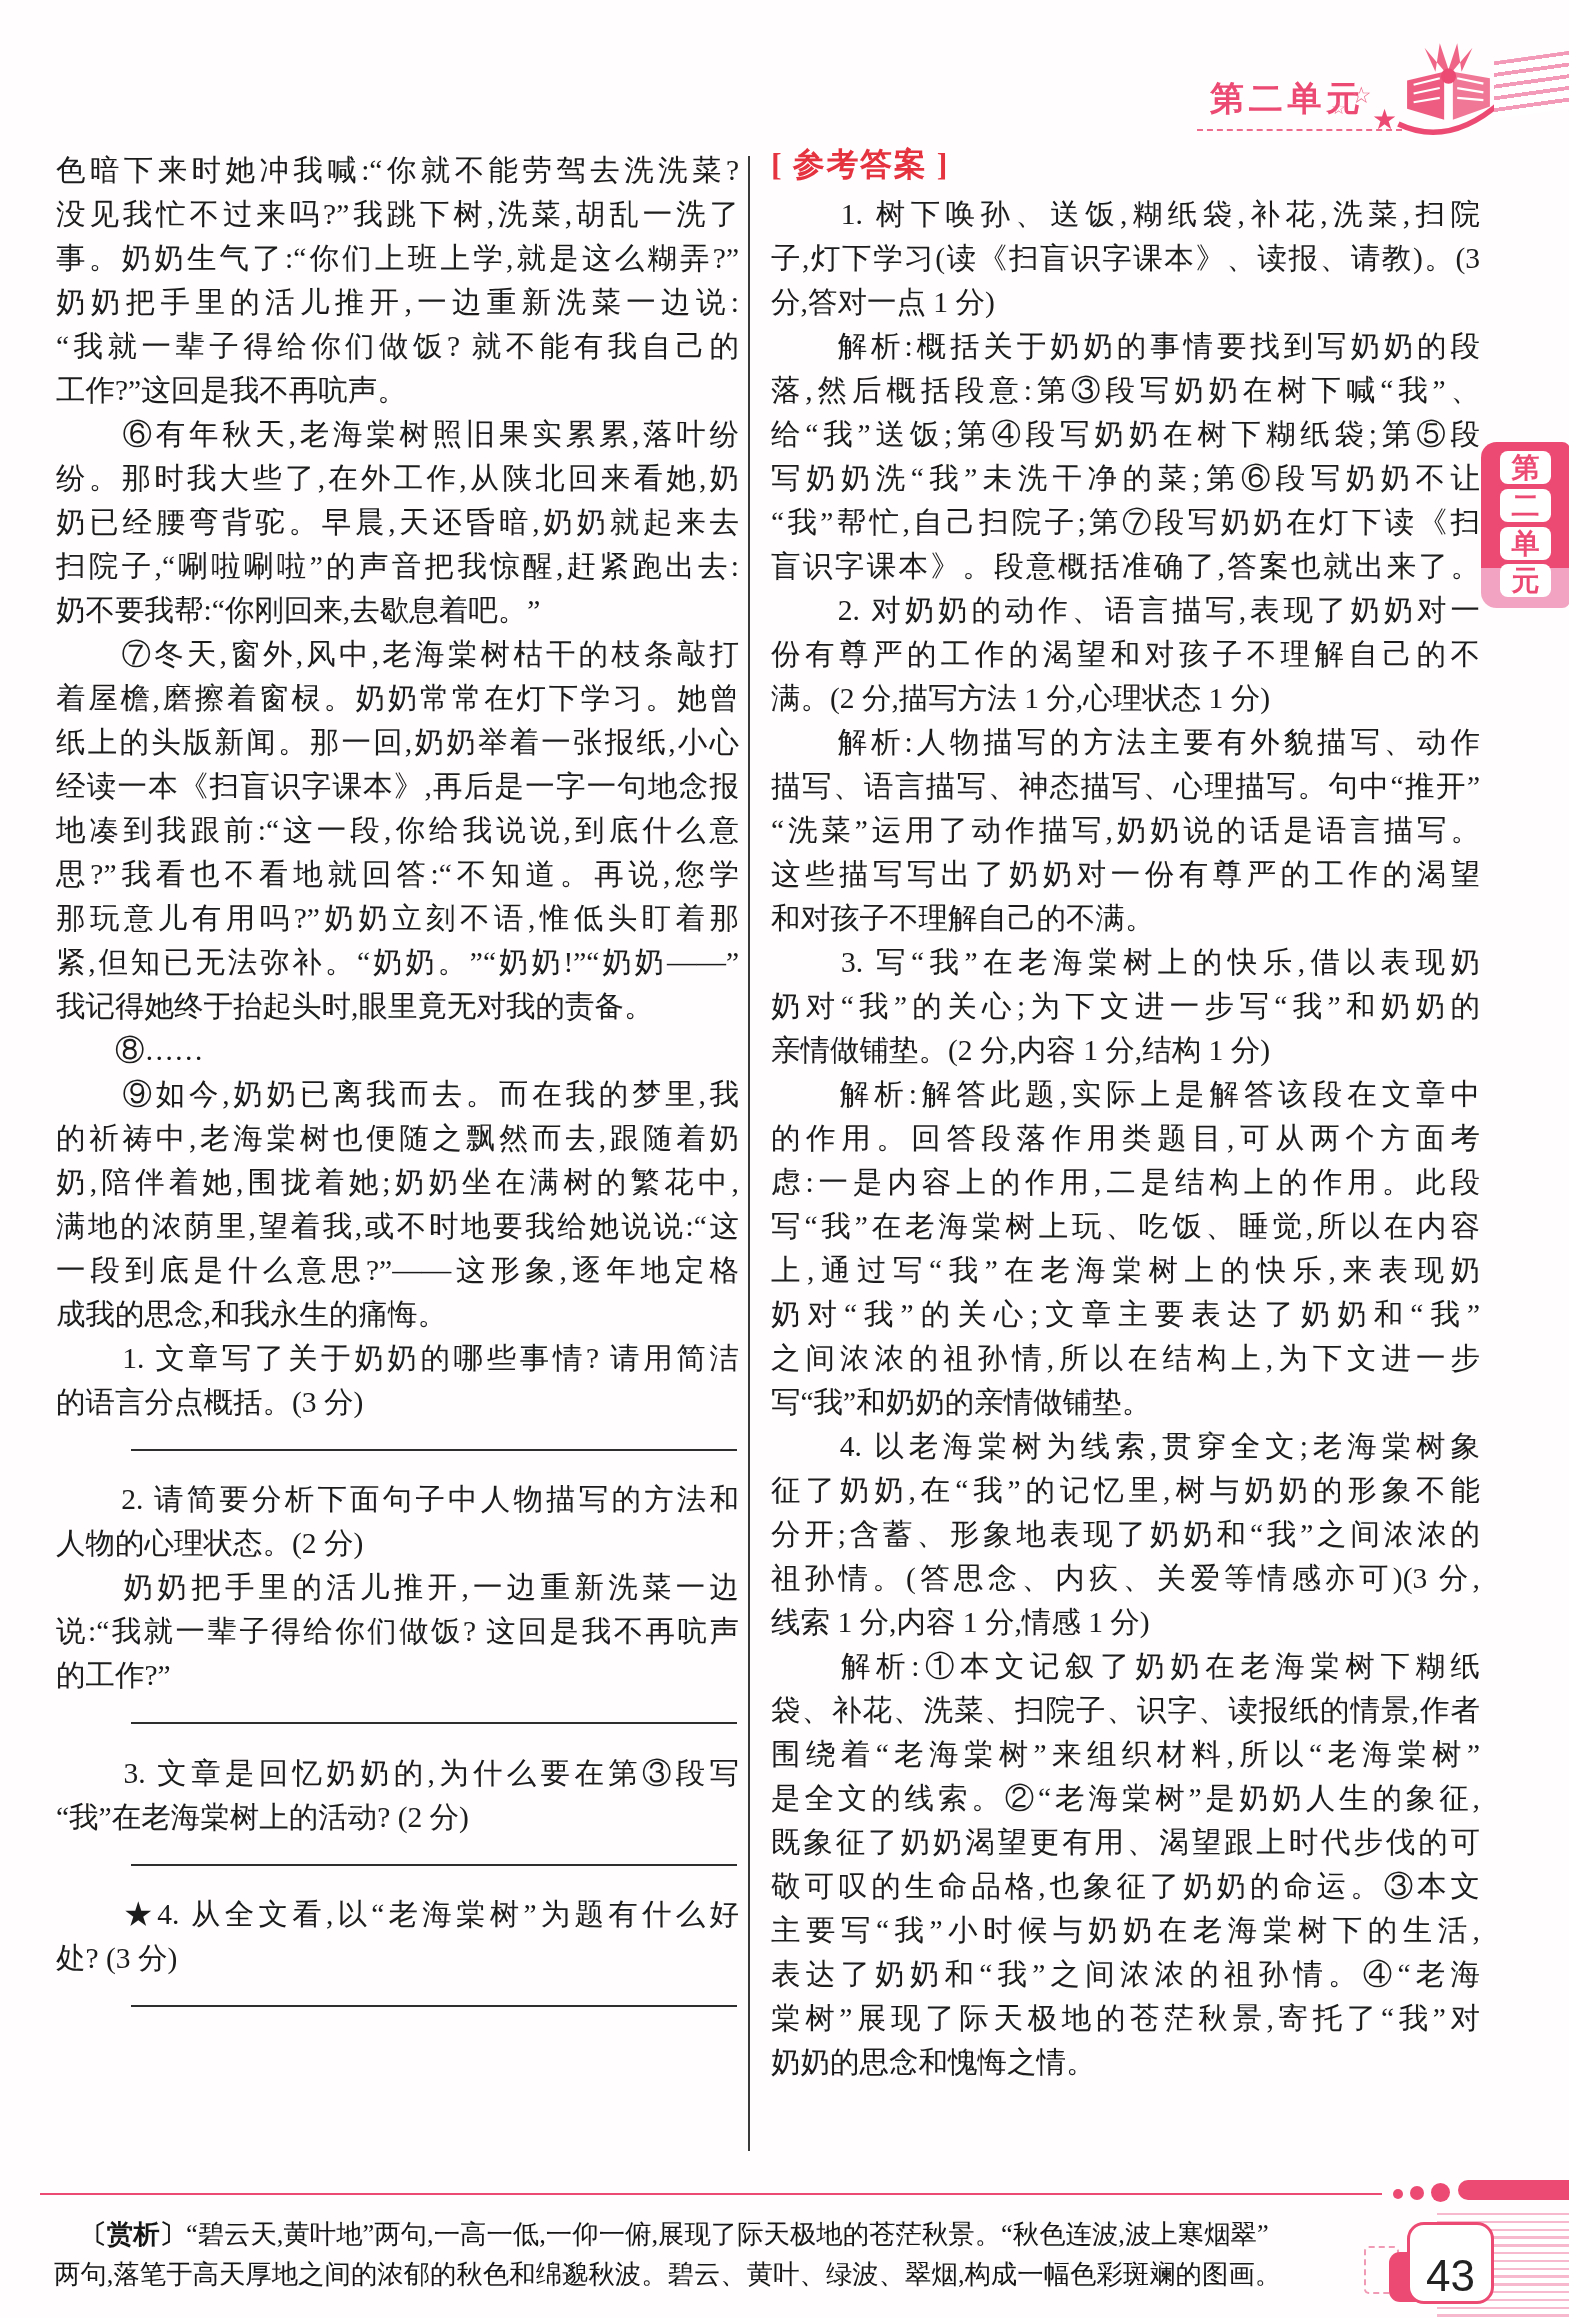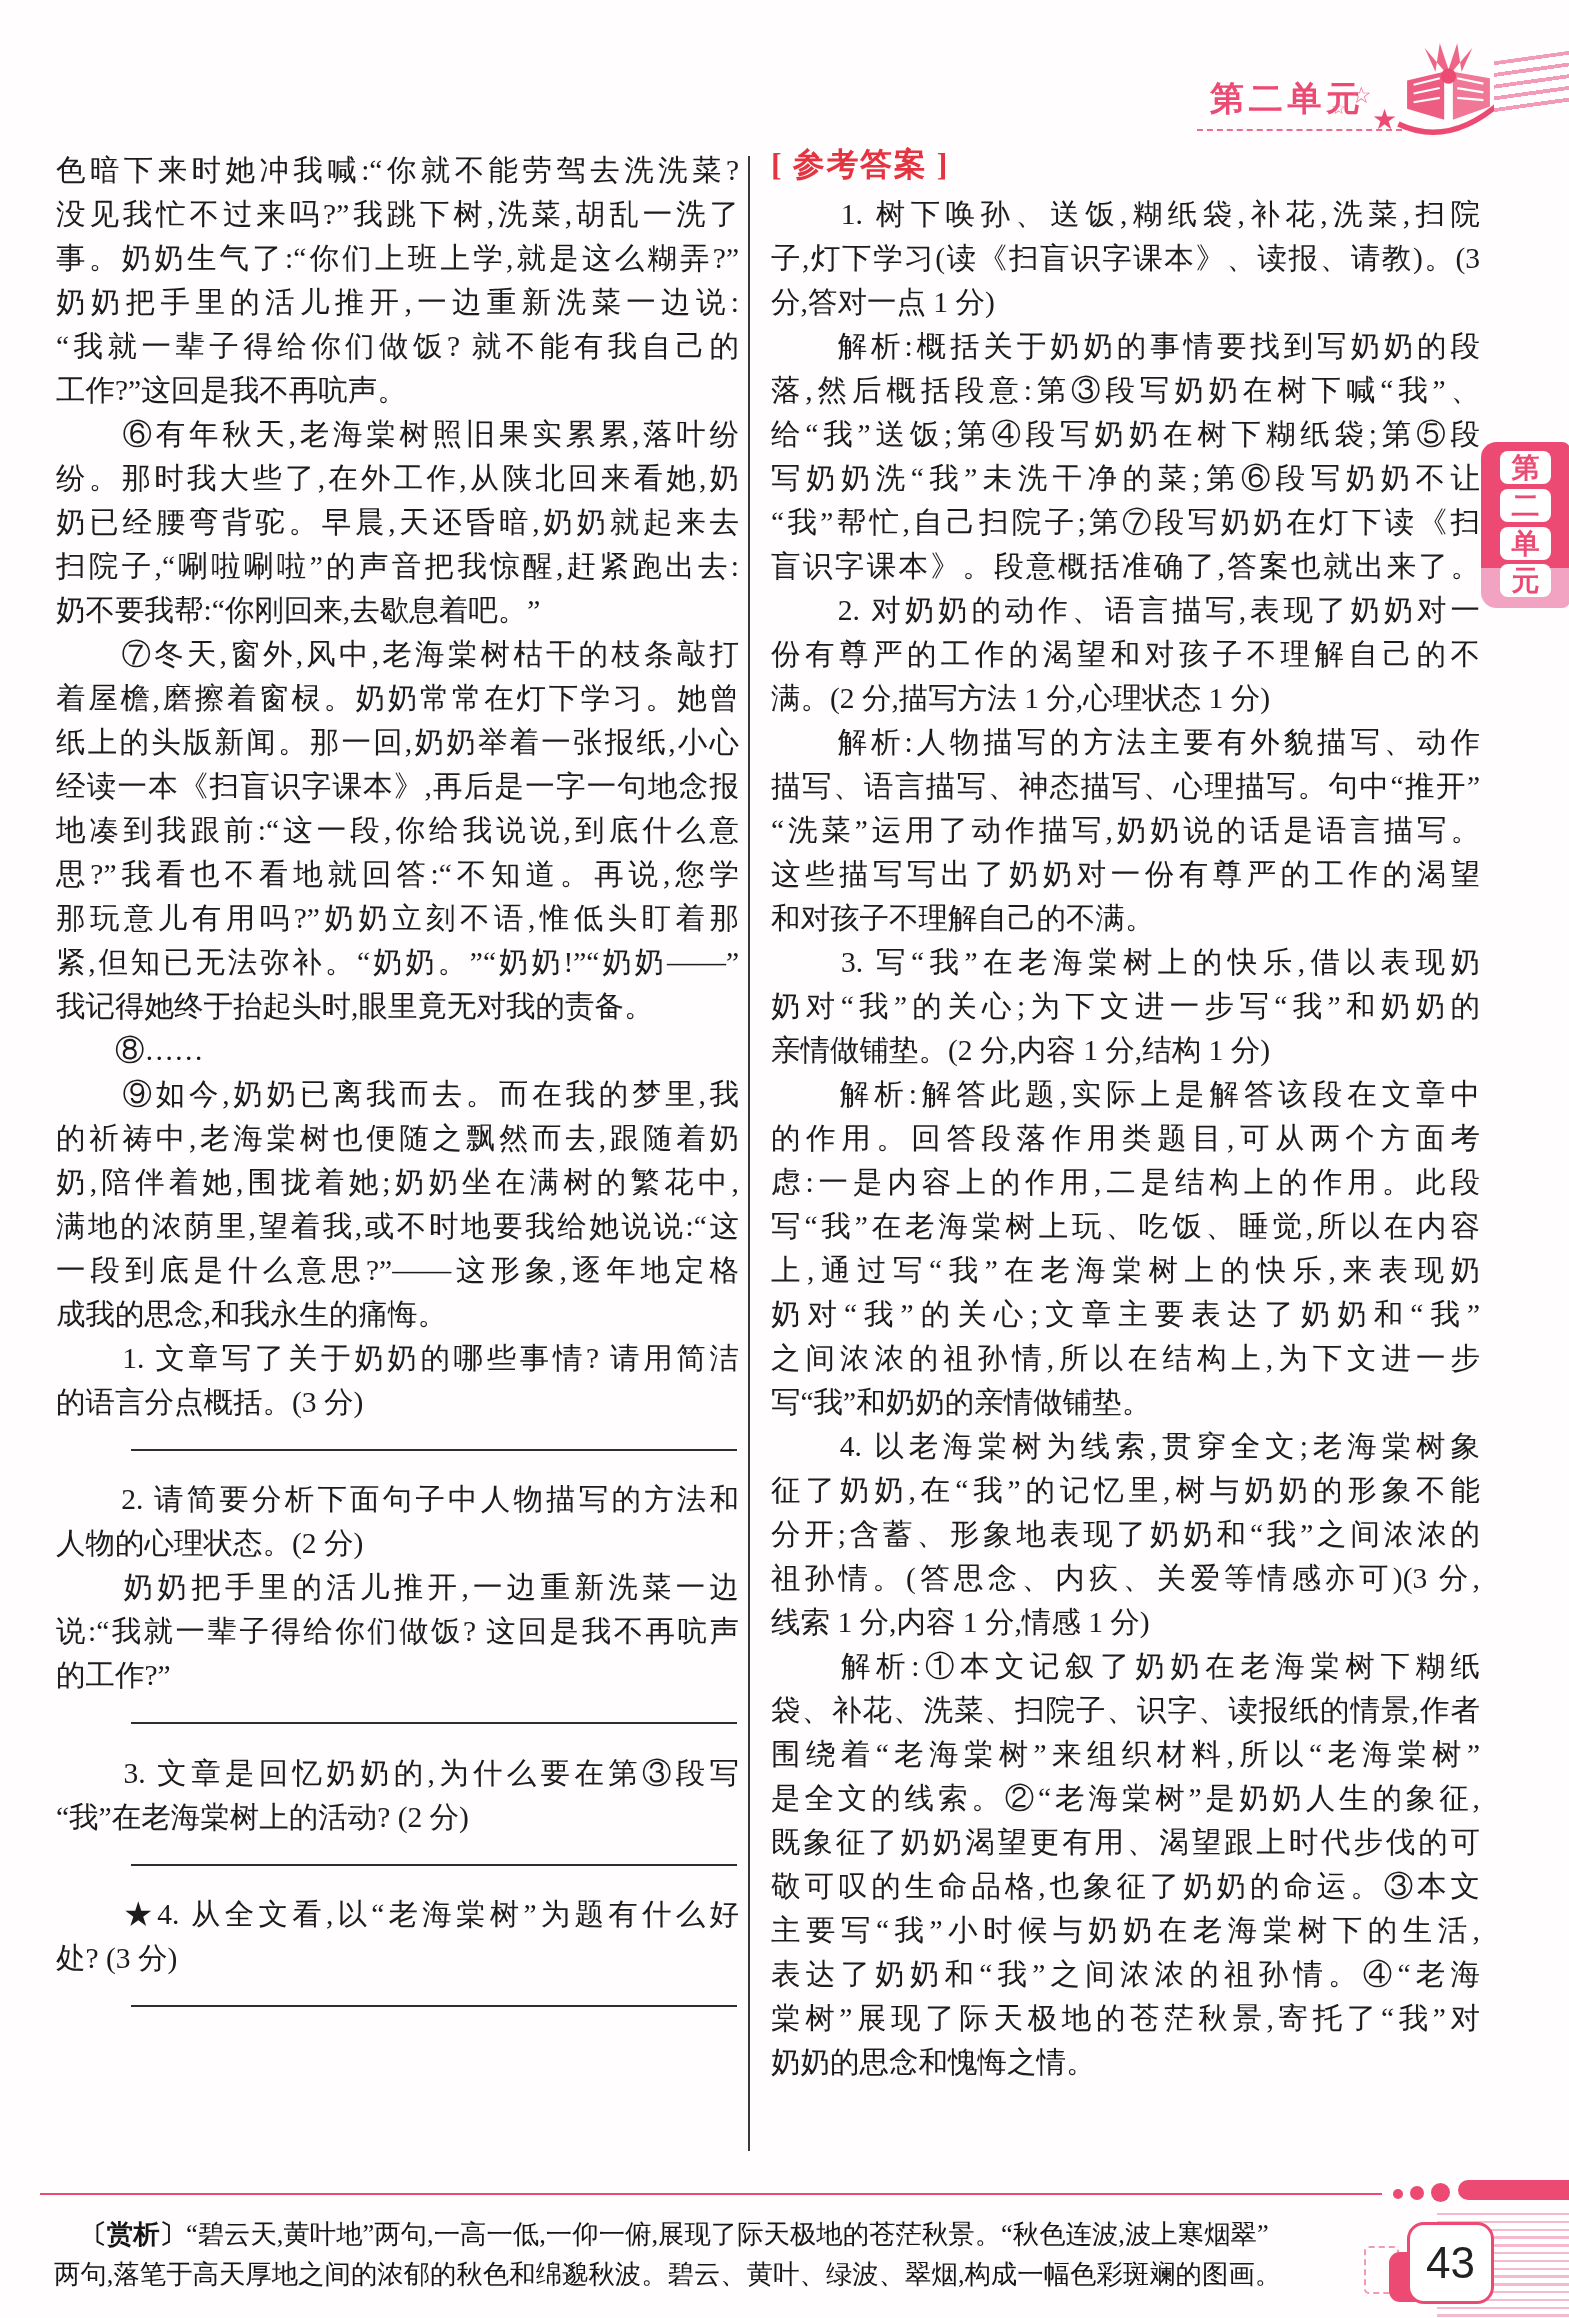--- a/index.html
+++ b/index.html
@@ -82,21 +82,21 @@
     position:absolute;left:1389px;top:2252px;width:51px;height:50px;
     background:#ec4a73;border-radius:11px;
   }
   .pn-dashed{
     position:absolute;left:1364px;top:2246px;width:31px;height:44px;
     border:2.3px dashed #f09ab5;border-radius:4.7px;
   }
   .pn-box{
     position:absolute;left:1407px;top:2222px;width:81px;height:76px;
     background:#ffffff;border:3.1px solid #ec4a73;border-radius:17px;
-    display:flex;align-items:center;justify-content:center;
+    display:flex;align-items:flex-end;justify-content:center;
   }
   .pn-num{
     font-size:44px;color:#222;font-family:"Liberation Sans","DejaVu Sans",sans-serif;
   }
   
   .appreciation{
     position:absolute;left:54px;top:2214px;width:1334px;
     font-size:26.4px;line-height:40px;color:#161616;
   }
   .appreciation .b{font-weight:bold;}

